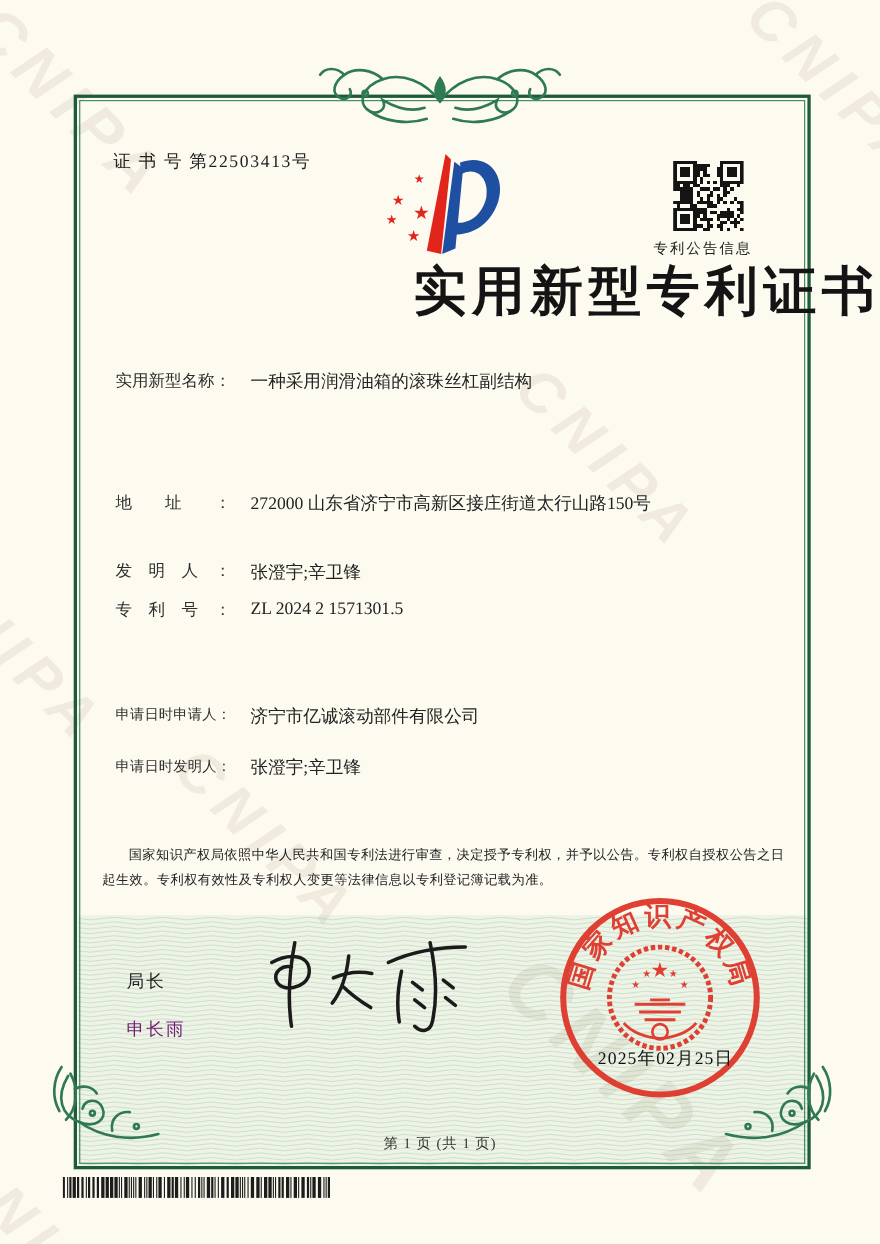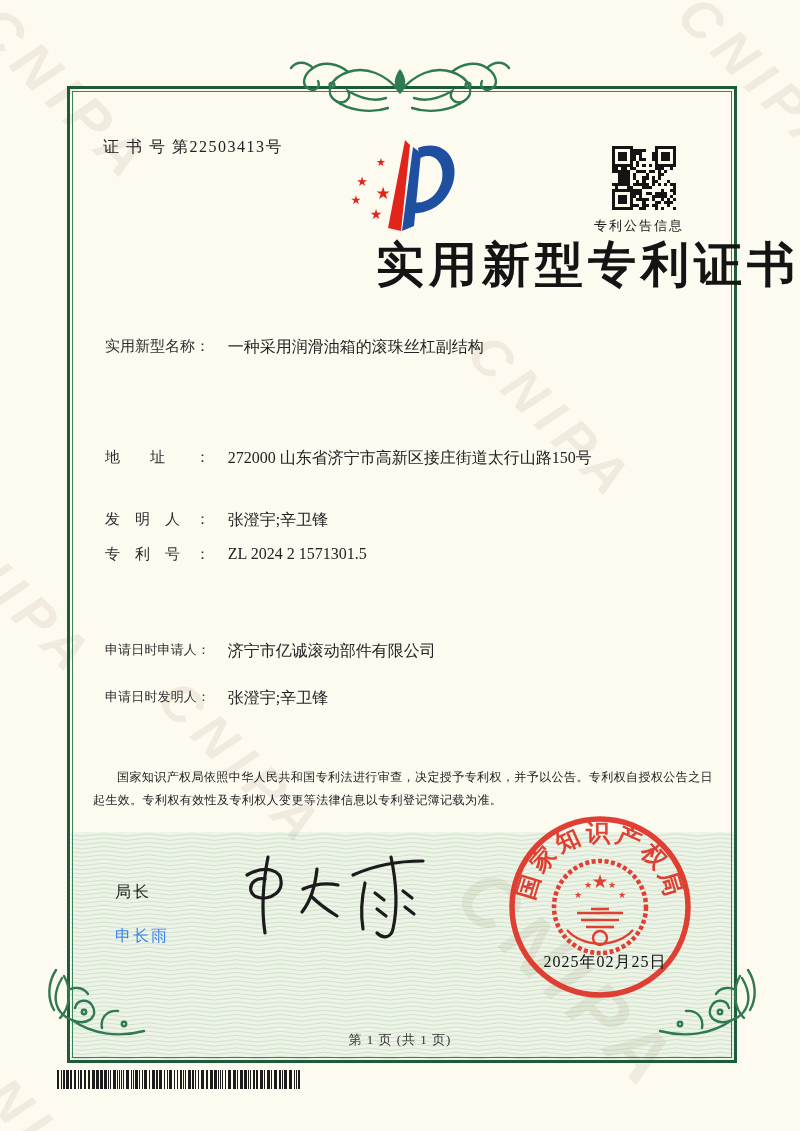--- a/index.html
+++ b/index.html
@@ -24,21 +24,21 @@
   .qrlabel{left:594px;top:217px;width:100px;text-align:left;font-size:13px;letter-spacing:2px;color:#1a1a1a;}
   .row{left:105px;width:610px;font-size:15px;}
   .lbl{display:inline-block;width:105px;text-align:justify;text-align-last:justify;color:#2e2e2e;vertical-align:top;}
   .row.small .lbl{font-size:13px;}
   .val{display:inline-block;margin-left:14px;font-size:16px;color:#222;vertical-align:top;}
   .cell2{position:absolute;left:350px;top:0;}
   .cell2 .lbl{width:96px;}
   .statement{left:93px;top:766px;width:620px;font-size:12px;line-height:1.95;text-align:justify;text-indent:2em;
              letter-spacing:.4px;color:#222;}
   .dtitle{left:115px;top:882px;font-size:16px;letter-spacing:2px;color:#222;}
-  .dname{left:115px;top:926px;font-size:16px;letter-spacing:2px;color:#3b82f6;}
+  .dname{left:115px;top:926px;font-size:16px;letter-spacing:2px;color:#701a75;}
   .sig{left:225px;top:845px;}
   .sig path{stroke:#1b1b1b;stroke-width:3.2;fill:none;stroke-linecap:round;stroke-linejoin:round;}
   .sealbox{left:505px;top:812px;z-index:4;}
   .sealdate{left:540px;top:952px;width:130px;text-align:center;font-size:16px;letter-spacing:1px;color:#111;z-index:5;}
   .footer{left:0;top:1031px;width:800px;text-align:center;font-size:13px;letter-spacing:1px;color:#333;}
   .barcode{left:57px;top:1070px;}
 </style>
 </head>
 <body>
 

